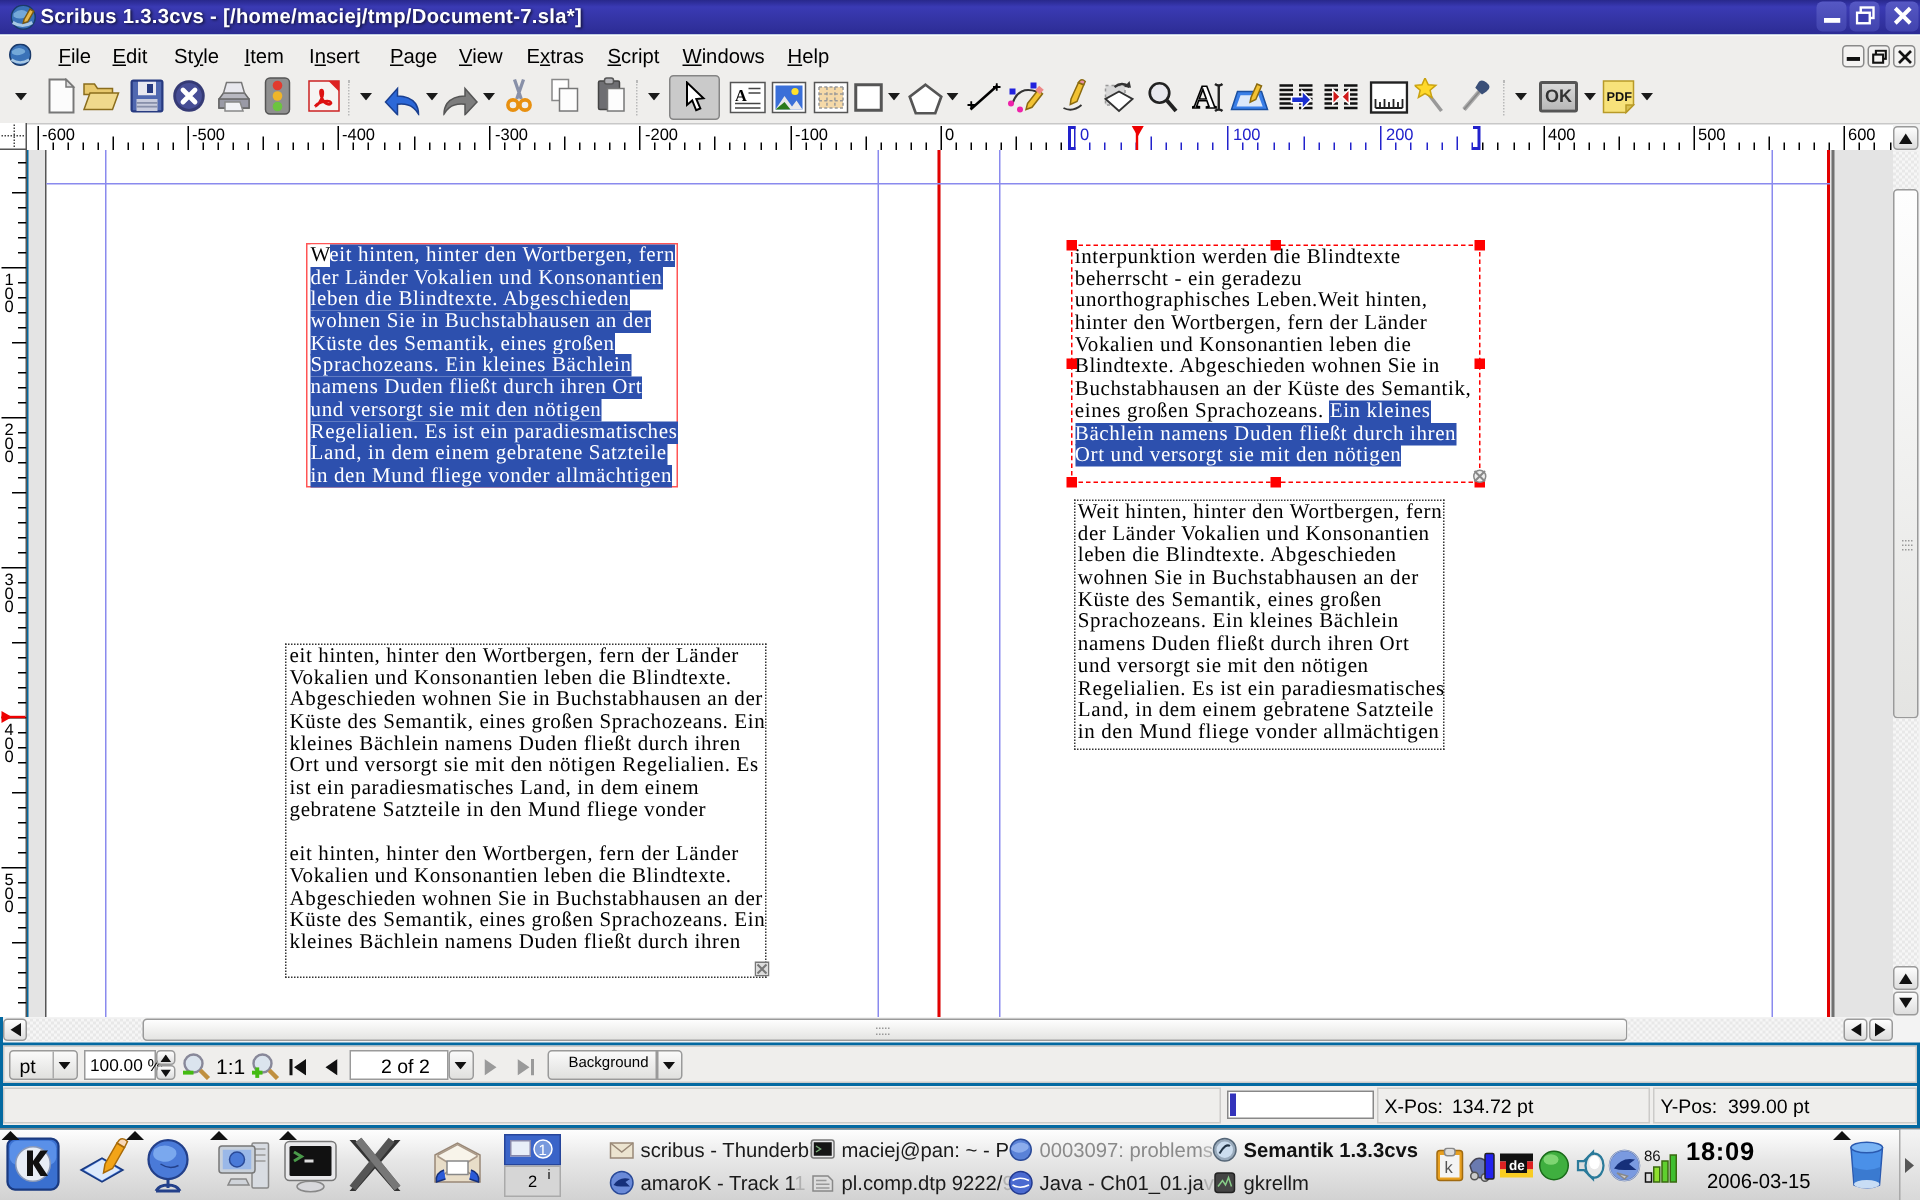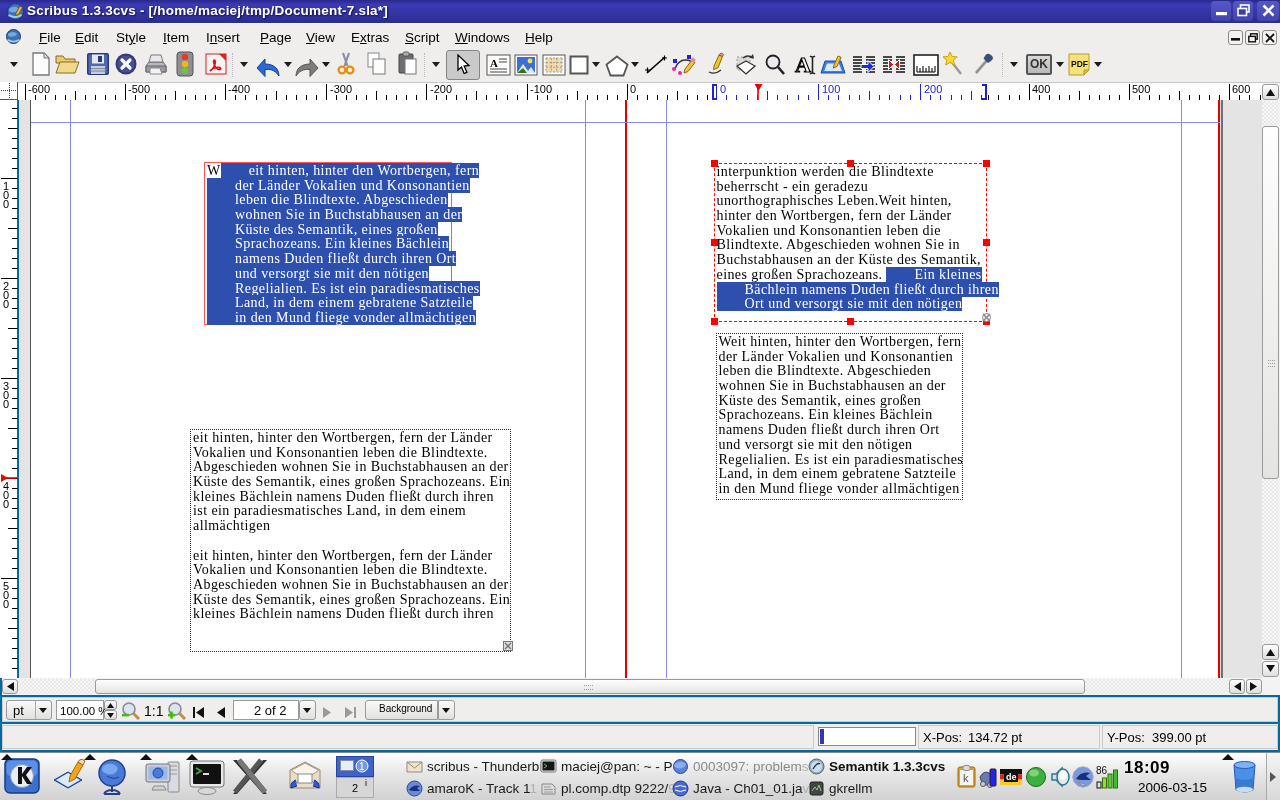--- a/index.html
+++ b/index.html
@@ -21,21 +21,21 @@
 #hruler { position:absolute; left:18px; top:82px; width:1262px; height:18px; background:#fff;
   border-top:1px solid #c8c8c8; }
 #vruler { position:absolute; left:0; top:100px; width:18px; height:578px; background:#fff;
   border-right:1px solid #555; }
 #canvas { position:absolute; left:19px; top:100px; width:1243px; height:578px; background:#e4e4e4; overflow:hidden; }
 .page { position:absolute; top:0; height:578px; background:#fff; }
 .guide { position:absolute; background:#8a8aee; }
 .tframe { position:absolute; font-family:"Liberation Serif",serif; font-size:14px; line-height:14.7px; letter-spacing:0.42px;
   color:#000; white-space:nowrap; }
 .tl { height:14.7px; }
-.hl { background:#2d50ae; color:#fff;padding-left:28px; }
+.hl { background:#2d50ae; color:#fff; }
 .w0 { background:#fff; color:#000; }
 .handle { position:absolute; width:7px; height:7px; background:#f00; }
 #vscroll { position:absolute; left:1262px; top:83px; width:18px; height:595px; background:#f3f3f3; }
 #hscroll { position:absolute; left:2px; top:678px; width:1278px; height:17px; background:#f3f3f3; }
 .sbtn { position:absolute; background:linear-gradient(180deg,#fdfdfd,#dedede); border:1px solid #9a9a9a;
   border-radius:3px; display:flex; align-items:center; justify-content:center; }
 .sthumb { position:absolute; background:linear-gradient(180deg,#fefefe,#e4e4e2); border:1px solid #9a9a9a; border-radius:3px; }
 .strack { position:absolute; background:#f1f1f0;
   background-image:repeating-conic-gradient(#e8e8e8 0% 25%, #f6f6f6 0% 50%); background-size:4px 4px; }
 #status1 { position:absolute; left:2px; top:697px; width:1276px; height:25px; background:#efeeec;
@@ -553,22 +553,23 @@
 <div class="tl"><span class="hl">in den Mund fliege vonder allmächtigen</span></div>
   </div>
 
   <div style="position:absolute;left:171px;top:329px;width:321px;height:223px;border:1px dotted #333"></div>
   <div class="tframe" style="left:174px;top:331px">
 <div class="tl">eit hinten, hinter den Wortbergen, fern der Länder</div>
 <div class="tl">Vokalien und Konsonantien leben die Blindtexte.</div>
 <div class="tl">Abgeschieden wohnen Sie in Buchstabhausen an der</div>
 <div class="tl">Küste des Semantik, eines großen Sprachozeans. Ein</div>
 <div class="tl">kleines Bächlein namens Duden fließt durch ihren</div>
+<div class="tl">Ort und versorgt sie mit den nötigen Regelialien. Es</div>
 <div class="tl">ist ein paradiesmatisches Land, in dem einem</div>
-<div class="tl">allmächtigen</div>
+<div class="tl">gebratene Satzteile in den Mund fliege vonder</div>
 <div class="tl">&nbsp;</div>
 <div class="tl">eit hinten, hinter den Wortbergen, fern der Länder</div>
 <div class="tl">Vokalien und Konsonantien leben die Blindtexte.</div>
 <div class="tl">Abgeschieden wohnen Sie in Buchstabhausen an der</div>
 <div class="tl">Küste des Semantik, eines großen Sprachozeans. Ein</div>
 <div class="tl">kleines Bächlein namens Duden fließt durch ihren</div>
   </div>
   <svg style="position:absolute;left:484px;top:540px" width="10" height="11" viewBox="0 0 10 11">
     <rect x="0.5" y="1.5" width="9" height="9" fill="#ddd" stroke="#777"></rect>
     <path d="M2 3 l6 6 M8 3 l-6 6" stroke="#777" stroke-width="1.4"></path>

